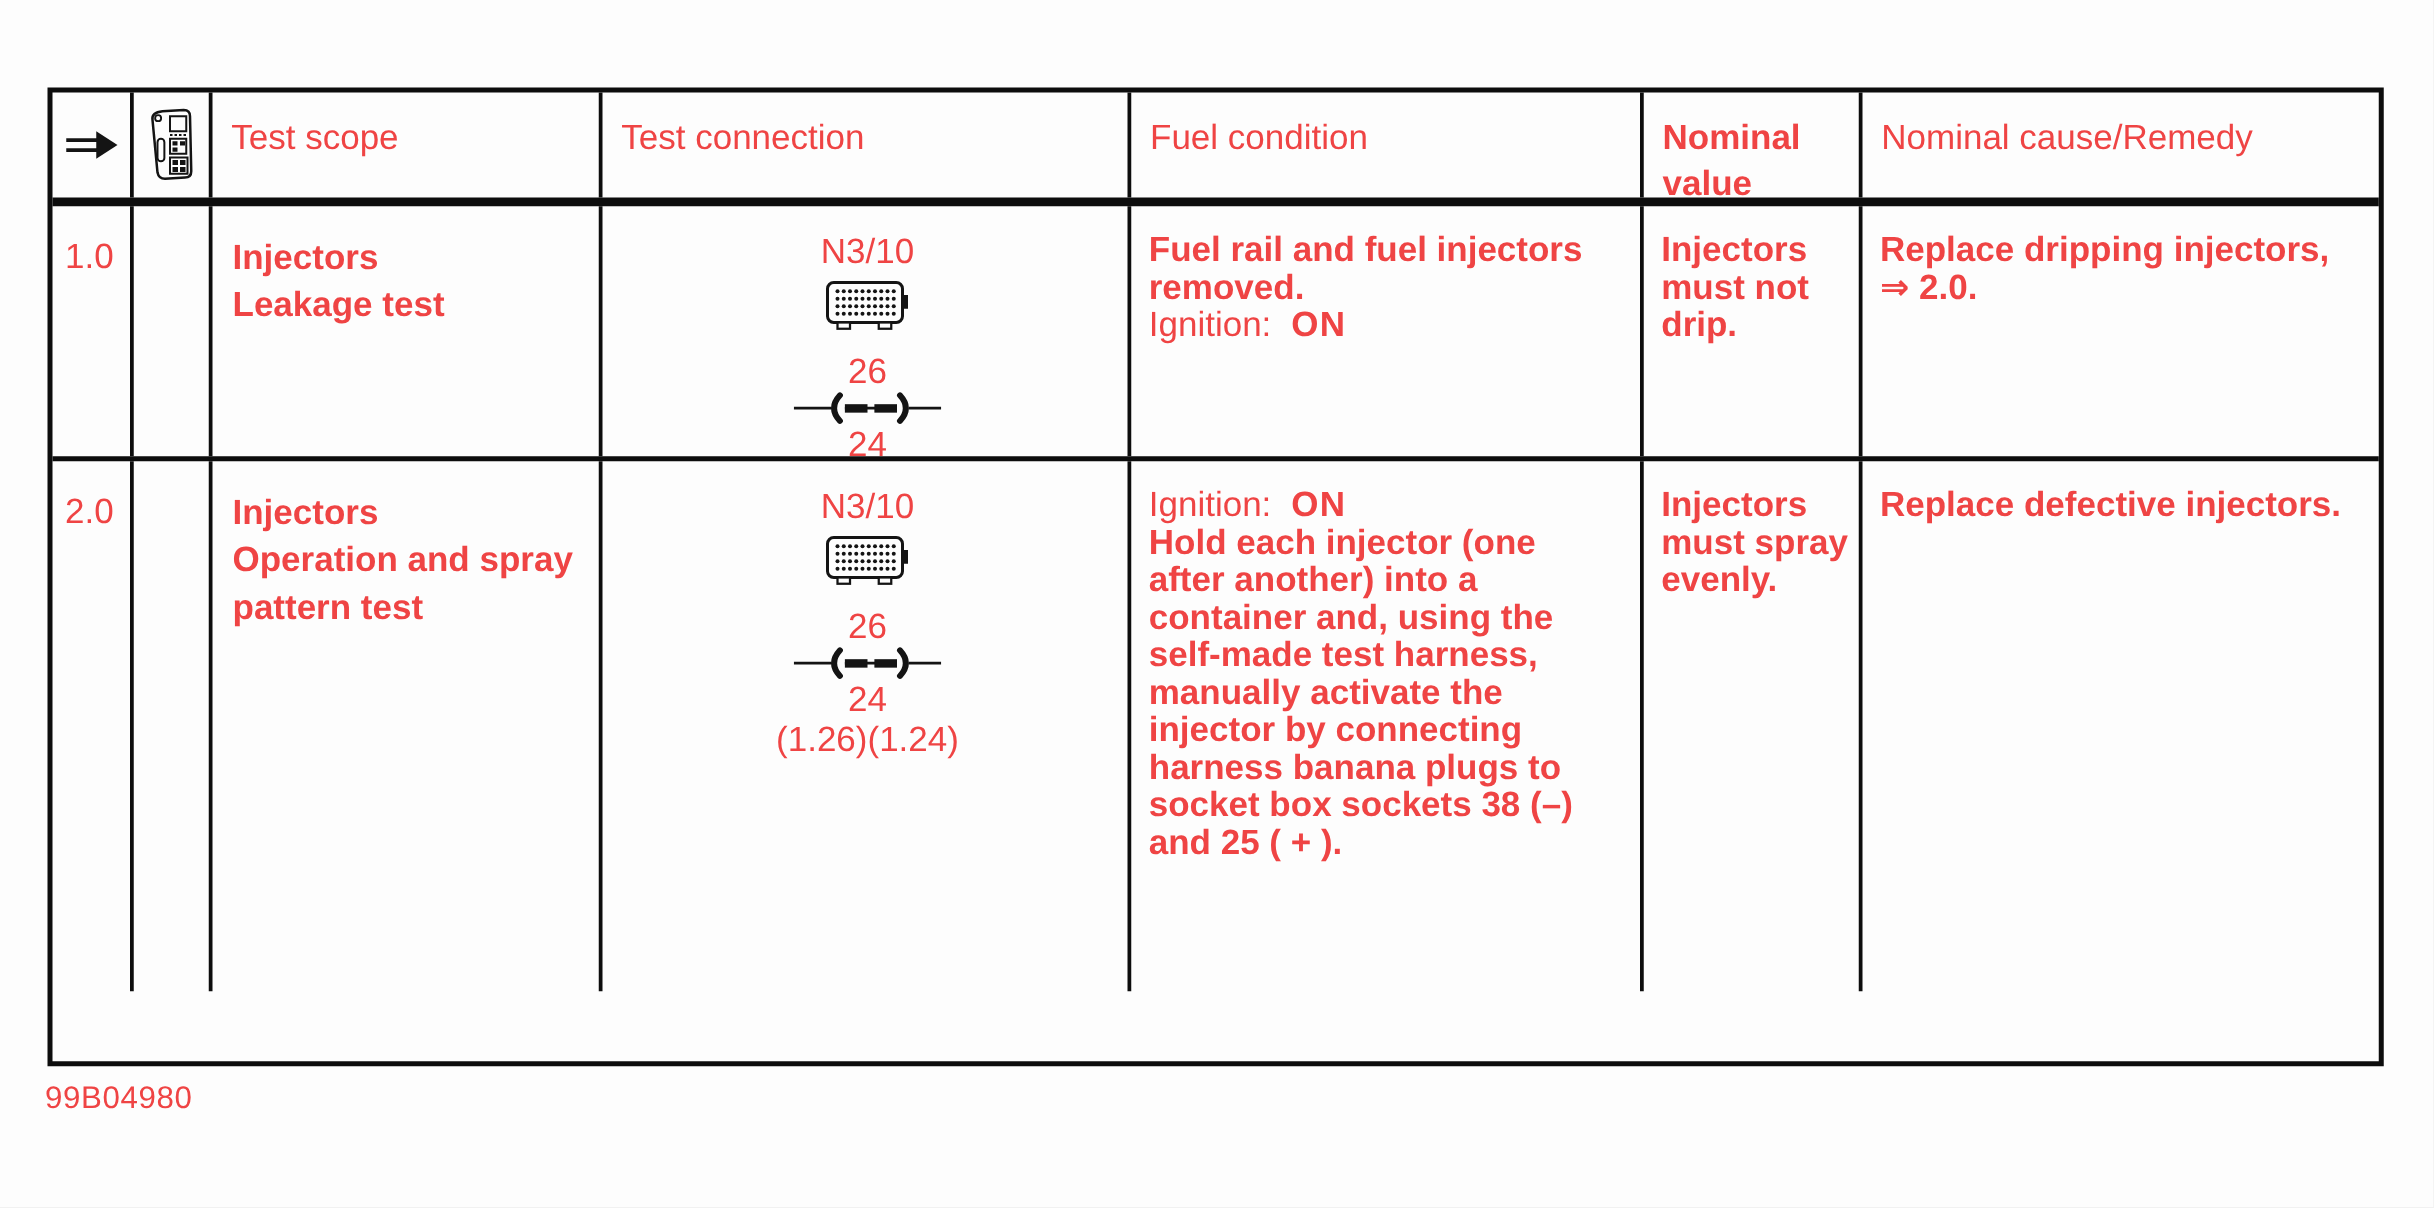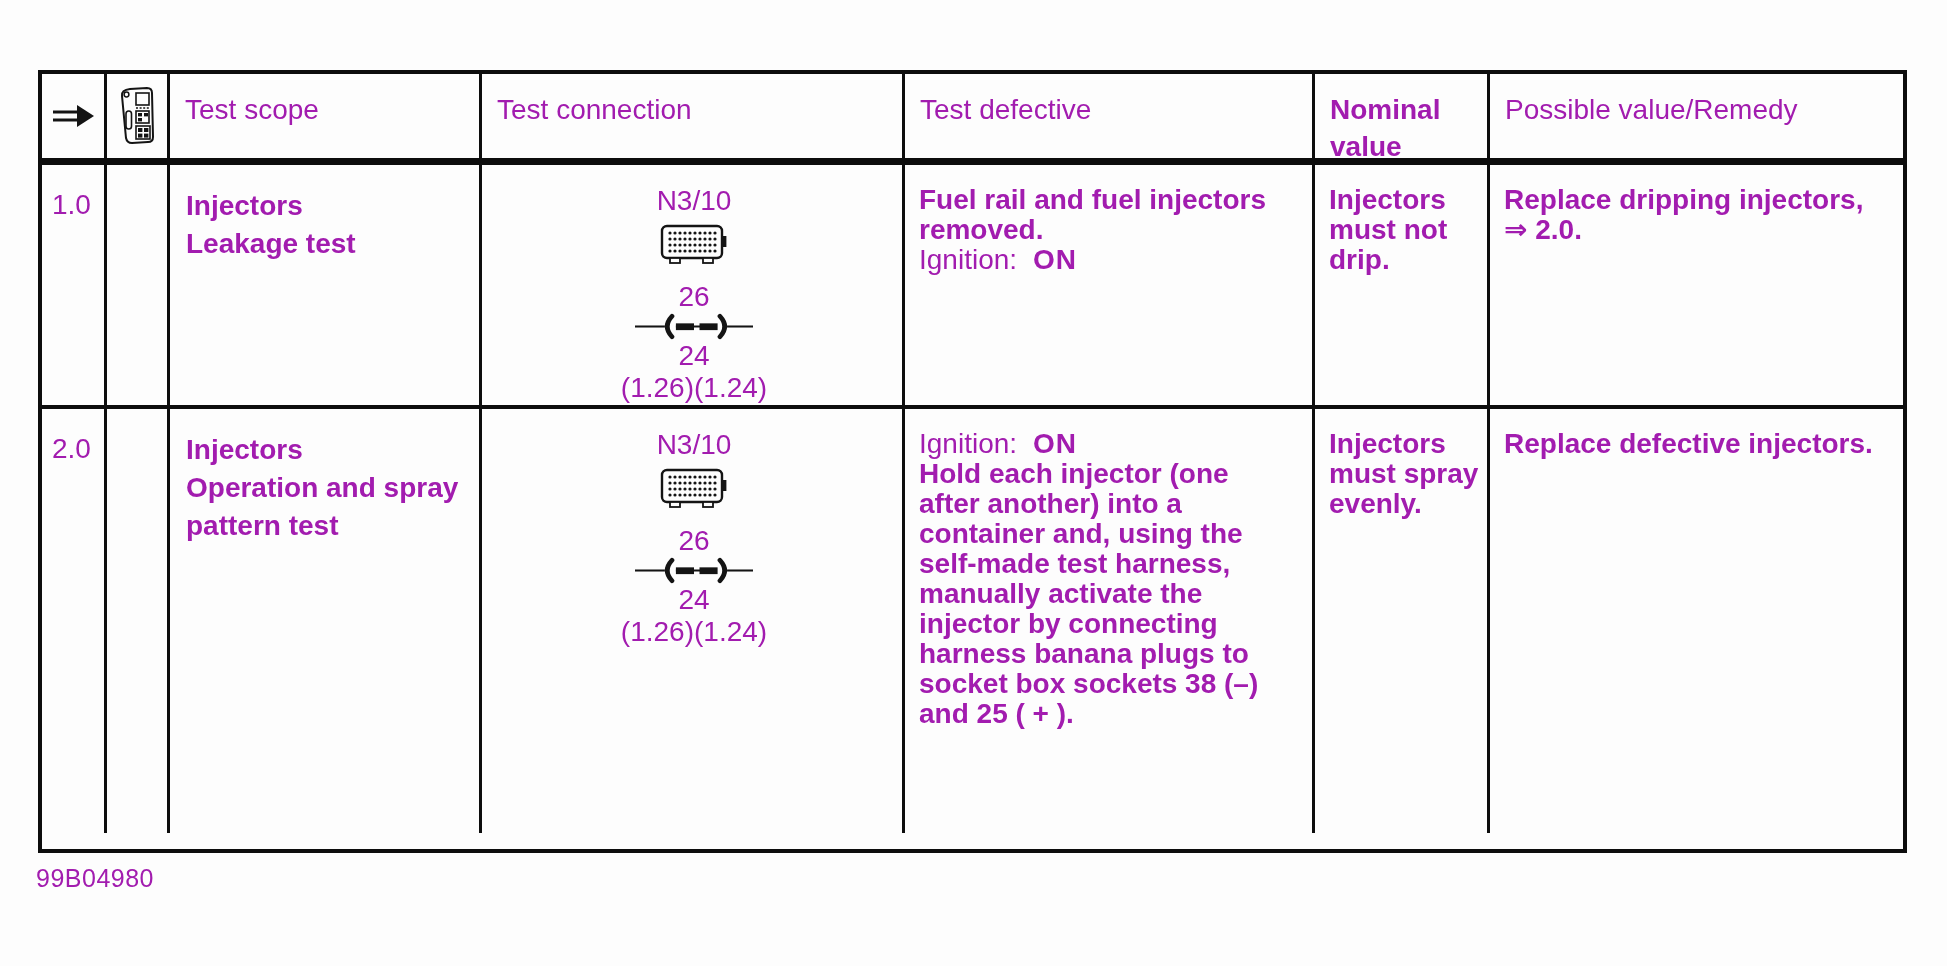--- a/index.html
+++ b/index.html
@@ -1,39 +1,39 @@
 <!DOCTYPE html>
 <html><head>
 <meta charset="utf-8">
 <style>
   html,body { margin:0; padding:0; background:#e8e8e8; }
   .page {
     position:relative;
     width:1947px; height:966px;
     background:#fdfdfd;
     font-family:"Liberation Sans","DejaVu Sans",sans-serif;
-    color:#a21caf;
+    color:#ef4444;
     overflow:hidden;
   }
   .tbl {
     position:absolute; left:38px; top:70px;
     width:1869px; height:783px;
     border:4px solid #0d0d0d;
     box-sizing:border-box;
     background:#fdfdfd;
   }
   .grid {
     display:grid;
     grid-template-columns:62px 63px 312px 423px 410px 175px 1fr;
     box-sizing:border-box;
   }
   .grid > .c { border-left:3px solid #0d0d0d; box-sizing:border-box; overflow:hidden; }
   .grid > .c:first-child { border-left:none; }
   .hdr  { height:91px; border-bottom:7px solid #0d0d0d; }
-  .r1   { height:244px; border-bottom:4px solid #0d0d0d; }
+  .r1   { height:204px; border-bottom:4px solid #0d0d0d; }
   .r2   { height:424px;border-radius:19px; }
   .hcell { padding:17px 10px 0 15px; font-size:28px; line-height:37px; }
   .center-cell { display:flex; align-items:center; justify-content:center; padding:0; }
   .idcell { padding:24px 0 0 10px; font-size:28px; }
   .scopecell { padding:22px 6px 0 16px; font-size:28px; line-height:38px; }
   .scope-title { font-weight:bold; }
   .condcell, .nomcell, .remcell { padding:20px 6px 0 14px; font-size:28px; line-height:30px; }
   .ws { white-space:pre-line;font-weight:bold; }
   .ign-val { font-weight:bold; margin-left:16px; letter-spacing:1px;text-align:center; }
   .conncell { display:flex; flex-direction:column; align-items:center; padding:20px 8px 0 12px; font-size:28px; }
@@ -75,24 +75,24 @@
             <rect x="20" y="41" width="14" height="13" fill="none" stroke="#141414" stroke-width="1.6"></rect>
             <rect x="22" y="43" width="4.4" height="4" fill="#141414"></rect>
             <rect x="28" y="43" width="4.4" height="4" fill="#141414"></rect>
             <rect x="22" y="48.6" width="4.4" height="4" fill="#141414"></rect>
             <rect x="28" y="48.6" width="4.4" height="4" fill="#141414"></rect>
           </svg>
         </span>
       </div>
       <div class="c hcell">Test scope</div>
       <div class="c hcell">Test connection</div>
-      <div class="c hcell">Test defective</div>
+      <div class="c hcell">Fuel condition</div>
       <div class="c hcell ws">Nominal
 value</div>
-      <div class="c hcell">Possible value/Remedy</div>
+      <div class="c hcell">Nominal cause/Remedy</div>
     </div>
 
     <div class="grid r1">
       <div class="c idcell">1.0</div>
       <div class="c"></div>
       <div class="c scopecell">
         <div class="scope-title">Injectors</div>
         <div class="ws">Leakage test</div>
       </div>
       <div class="c conncell">

